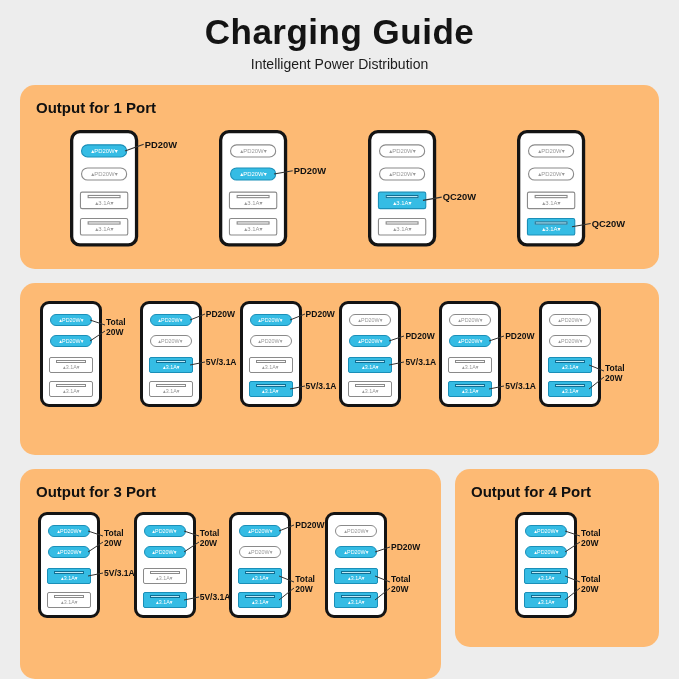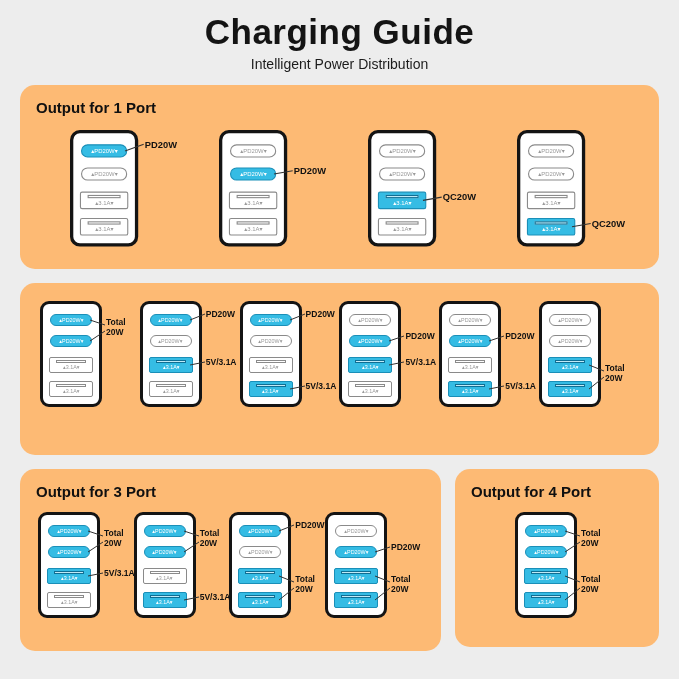--- a/index.html
+++ b/index.html
@@ -16,21 +16,21 @@
     color:#141414;margin:12px 0 4px;letter-spacing:.5px;
   }
   .subtitle{
     text-align:center;font-size:14px;color:#1c1c1c;margin:0 0 13px;
   }
   .cards{display:flex;flex-wrap:wrap;gap:14px;padding:0 20px;}
   .card{background:#fdba74;border-radius:15px;padding:12px 16px;}
   .card .sec-title{font-size:15px;font-weight:bold;color:#101010;margin:2px 0 6px;}
   .s1{width:639px;height:184px;}
   .s2{width:639px;height:172px;}
-  .s3{width:421px;height:182px;}
+  .s3{width:421px;height:210px;}
   .s4{width:204px;height:178px;}
   .row{display:flex;position:relative;justify-content:space-between;}
   .s1 .row{padding:8px 64px 0 34px;}
   .s2 .row{padding:6px 42px 0 4px;}
   .s3 .row{padding:6px 38px 0 2px;}
   .s4 .row{padding:6px 0 0 44px;justify-content:flex-start;}
   .charger-wrap{position:relative;width:62px;height:106px;flex:0 0 auto;}
   .s1 .charger-wrap{transform:scale(1.1);transform-origin:top left;}
   .charger-body{
     position:absolute;left:0;top:0;width:62px;height:106px;

